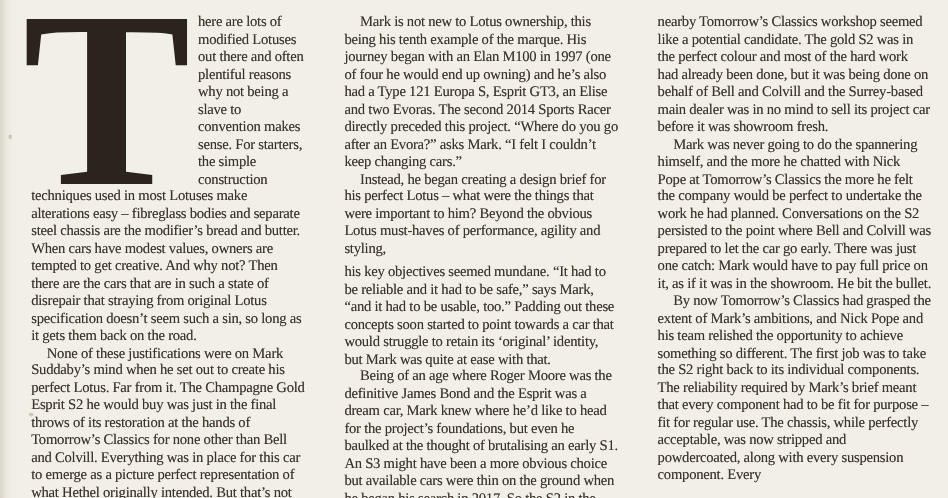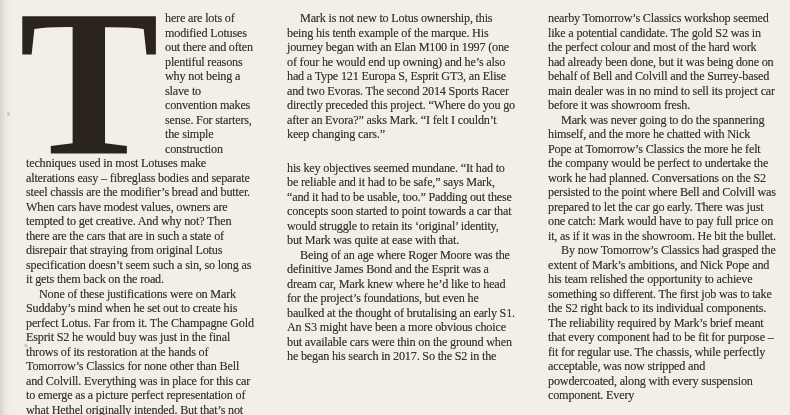--- a/index.html
+++ b/index.html
@@ -39,21 +39,21 @@
     border-radius: 50%;
   }
   .speck.s1 { left: 7px;  top: 112px; }
   .speck.s2 { left: 24px; top: 344px; width: 4px; height: 3px; }
   .col {
     flex: 0 0 228px;
     width: 228px;
   }
   .para { margin: 0; }
   .para.indent { text-indent: 13px; }
-  .para.gap-top { margin-top: 19px; }
+  .para.gap-top { margin-top: 5px; }
   .dropcap-box {
     float: left;
     width: 130px;
     height: 139px;
     margin: 3px 9px 0 0;
     position: relative;
   }
   .dropcap-letter {
     position: absolute;
     top: -36px;
@@ -79,20 +79,21 @@
     <p class="para">
       <span class="dropcap-box">
           <span class="dropcap-letter">T</span>
         </span><span>here are lots of modified Lotuses out there and often plentiful reasons why not being a slave to convention makes sense. For starters, the simple construction techniques used in most Lotuses make alterations easy – fibreglass bodies and separate steel chassis are the modifier’s bread and butter. When cars have modest values, owners are tempted to get creative. And why not? Then there are the cars that are in such a state of disrepair that straying from original Lotus specification doesn’t seem such a sin, so long as it gets them back on the road.</span>
     </p>
     <p class="para indent">None of these justifications were on Mark Suddaby’s mind when he set out to create his perfect Lotus. Far from it. The Champagne Gold Esprit S2 he would buy was just in the final throws of its restoration at the hands of Tomorrow’s Classics for none other than Bell and Colvill. Everything was in place for this car to emerge as a picture perfect representation of what Hethel originally intended. But that’s not what happened.</p>
   </div>
 
   <div class="col">
     <p class="para indent">Mark is not new to Lotus ownership, this being his tenth example of the marque. His journey began with an Elan M100 in 1997 (one of four he would end up owning) and he’s also had a Type 121 Europa S, Esprit GT3, an Elise and two Evoras. The second 2014 Sports Racer directly preceded this project. “Where do you go after an Evora?” asks Mark. “I felt I couldn’t keep changing cars.”</p>
+    <p class="para indent">Instead, he began creating a design brief for his perfect Lotus – what were the things that were important to him? Beyond the obvious Lotus must-haves of performance, agility and styling,</p>
     <p class="para gap-top">his key objectives seemed mundane. “It had to be reliable and it had to be safe,” says Mark, “and it had to be usable, too.” Padding out these concepts soon started to point towards a car that would struggle to retain its ‘original’ identity, but Mark was quite at ease with that.</p>
     <p class="para indent">Being of an age where Roger Moore was the definitive James Bond and the Esprit was a dream car, Mark knew where he’d like to head for the project’s foundations, but even he baulked at the thought of brutalising an early S1. An S3 might have been a more obvious choice but available cars were thin on the ground when he began his search in 2017. So the S2 in the</p>
   </div>
 
   <div class="col">
     <p class="para">nearby Tomorrow’s Classics workshop seemed like a potential candidate. The gold S2 was in the perfect colour and most of the hard work had already been done, but it was being done on behalf of Bell and Colvill and the Surrey-based main dealer was in no mind to sell its project car before it was showroom fresh.</p>
     <p class="para indent">Mark was never going to do the spannering himself, and the more he chatted with Nick Pope at Tomorrow’s Classics the more he felt the company would be perfect to undertake the work he had planned. Conversations on the S2 persisted to the point where Bell and Colvill was prepared to let the car go early. There was just one catch: Mark would have to pay full price on it, as if it was in the showroom. He bit the bullet.</p>
     <p class="para indent">By now Tomorrow’s Classics had grasped the extent of Mark’s ambitions, and Nick Pope and his team relished the opportunity to achieve something so different. The first job was to take the S2 right back to its individual components. The reliability required by Mark’s brief meant that every component had to be fit for purpose – fit for regular use. The chassis, while perfectly acceptable, was now stripped and powdercoated, along with every suspension component. Every</p>
   </div>
 </div>

